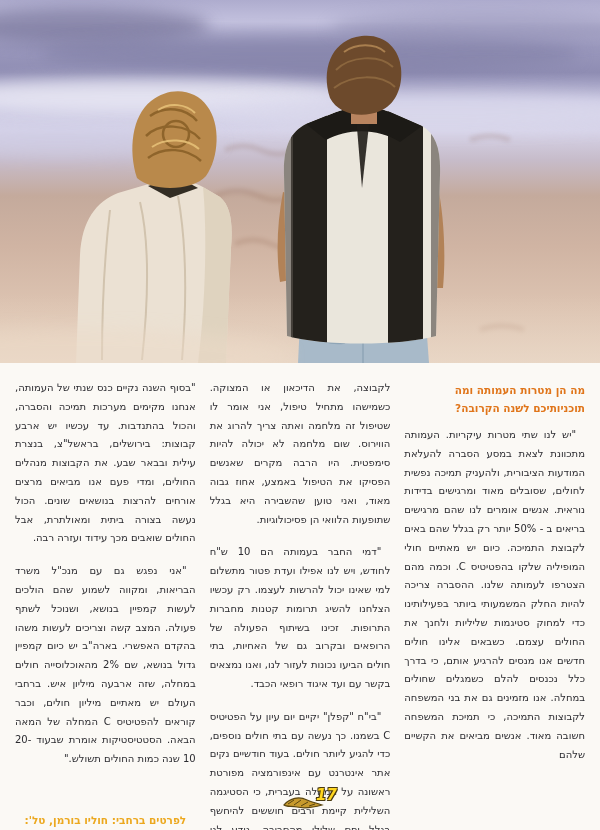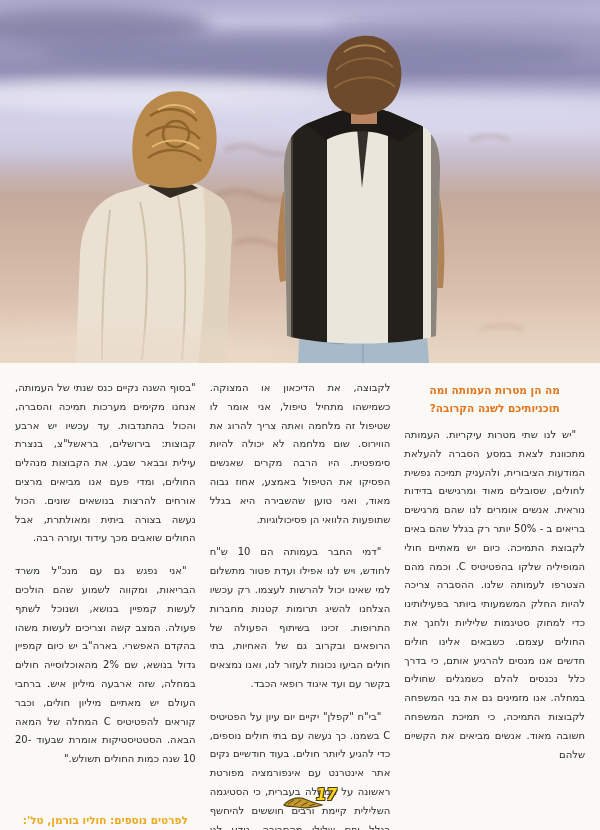--- a/index.html
+++ b/index.html
@@ -35,21 +35,21 @@
     text-align:justify;
   }
   .col p{margin:0 0 14px 0;}
   .col p.indent{text-indent:9px;}
   .q-heading{
     color:#e0751a;
     font-weight:bold;
     font-size:10.5px;
     line-height:18px;
     margin:2px 0 9px 0;
-    text-align:center;
+    text-align:right;
   }
   .contact{
     margin-top:42px;
     text-align:center;
     color:#eca81f;
     font-weight:bold;
     font-size:10.5px;
     line-height:19px;
   }
   
@@ -201,21 +201,21 @@
   <div class="col">
     <p>לקבוצה, את הדיכאון או המצוקה. כשמישהו מתחיל טיפול, אני אומר לו שטיפול זה מלחמה ואתה צריך להרוג את הווירוס. שום מלחמה לא יכולה להיות סימפטית. היו הרבה מקרים שאנשים הפסיקו את הטיפול באמצע, אחוז גבוה מאוד, ואני טוען שהשבירה היא בגלל שתופעות הלוואי הן פסיכולוגיות.</p>
     <p class="indent">"דמי החבר בעמותה הם 10 ש"ח לחודש, ויש לנו אפילו ועדת פטור מתשלום למי שאינו יכול להרשות לעצמו. רק עכשיו הצלחנו להשיג תרומות קטנות מחברות התרופות. זכינו בשיתוף הפעולה של הרופאים ובקרוב גם של האחיות, בתי חולים הביעו נכונות לעזור לנו, ואנו נמצאים בקשר עם ועד איגוד רופאי הכבד.</p>
     <p class="indent">"בי"ח "קפלן" יקיים יום עיון על הפטיטיס C בשמנו. כך נעשה עם בתי חולים נוספים, כדי להגיע ליותר חולים. בעוד חודשיים נקים אתר אינטרנט עם אינפורמציה מפורטת ראשונה על המחלה בעברית, כי הסטיגמה השלילית קיימת ורבים חוששים להיחשף בגלל יחס שלילי מהסביבה. נודע לנו שאנשים לא התקבלו לעבודה כשאמרו שהם חולים.</p>
   </div>
 
   <div class="col">
     <p>"בסוף השנה נקיים כנס שנתי של העמותה, אנחנו מקימים מערכות תמיכה והסברה, והכול בהתנדבות. עד עכשיו יש ארבע קבוצות: בירושלים, בראשל"צ, בנצרת עילית ובבאר שבע. את הקבוצות מנהלים החולים, ומדי פעם אנו מביאים מרצים אורחים להרצות בנושאים שונים. הכול נעשה בצורה ביתית ומאולתרת, אבל החולים שואבים מכך עידוד ועזרה רבה.</p>
     <p class="indent">"אני נפגש גם עם מנכ"ל משרד הבריאות, ומקווה לשמוע שהם הולכים לעשות קמפיין בנושא, ושנוכל לשתף פעולה. המצב קשה וצריכים לעשות משהו בהקדם האפשרי. בארה"ב יש כיום קמפיין גדול בנושא, שם 2% מהאוכלוסייה חולים במחלה, שזה ארבעה מיליון איש. ברחבי העולם יש מאתיים מיליון חולים, וכבר קוראים להפטיטיס C המחלה של המאה הבאה. הסטטיסטיקות אומרת שבעוד 20-10 שנה כמות החולים תשולש."</p>
     <div class="contact">
-      <div>לפרטים נוספים: חוליו בורמן, טל':</div>
+      <div>לפרטים ברחבי: חוליו בורמן, טל':</div>
       <div>055-694404</div>
     </div>
   </div>
 
 </div>
 
 <div class="page-footer">
   <svg width="42" height="20" viewBox="0 0 42 20">
     <path d="M2,13 C8,6 17,4 25,8 C29,10 35,11 40,13 C33,15 24,17 15,15 C9,14 4,15 2,13 Z" fill="#c79a2e" stroke="#5a4612" stroke-width="1.2"></path>
     <path d="M6,12 L12,8 M12,13 L19,8 M19,14 L26,10 M27,14 L33,12" stroke="#5a4612" stroke-width="1" fill="none"></path>

